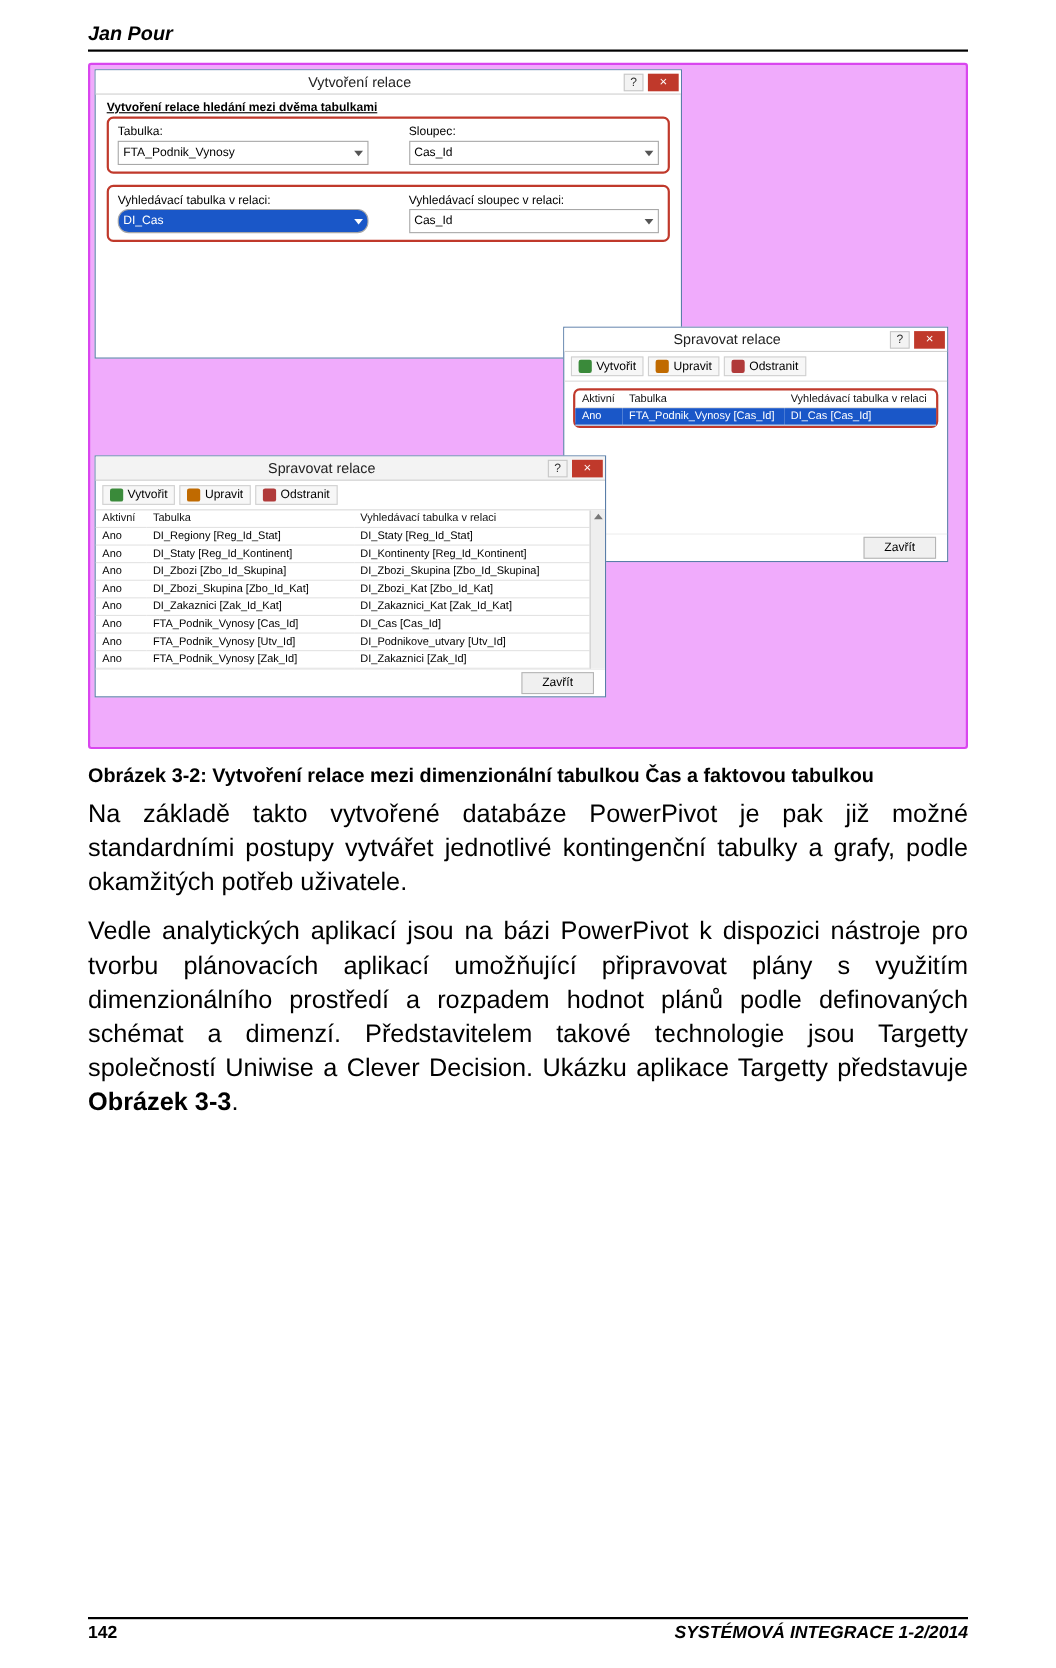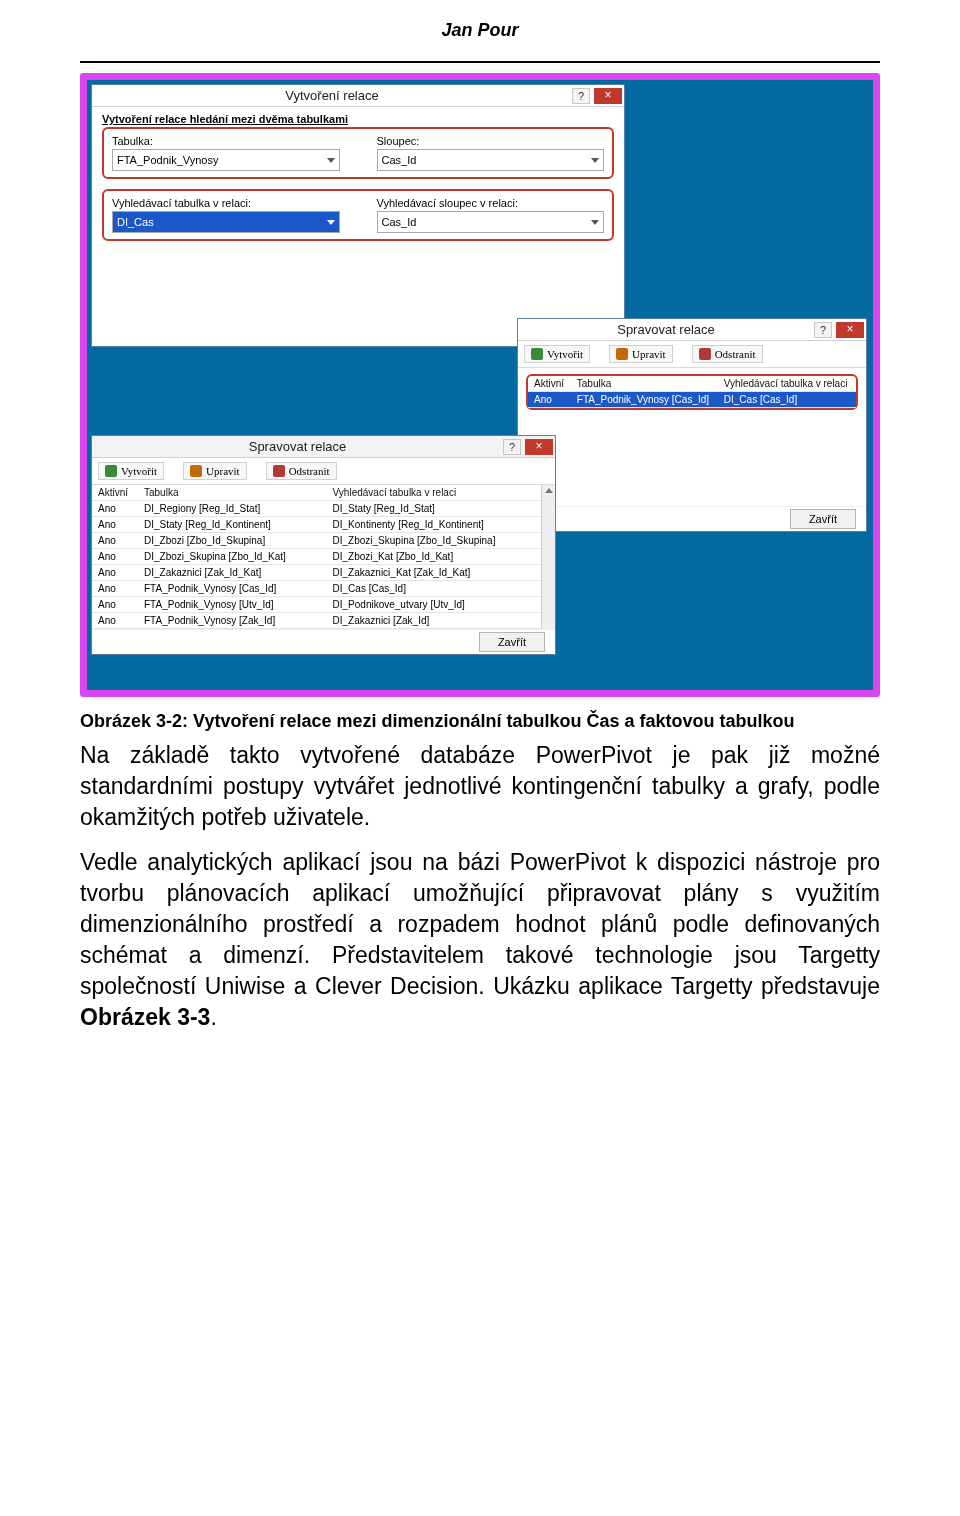--- a/index.html
+++ b/index.html
@@ -10,25 +10,24 @@
     font-size: 14px;
     color: #000;
     background: #fff;
   }
   .page {
     width: 960px; height: 1516px;
     position: relative;
     padding: 20px 80px 0 80px;
   }
   .header-author {
-    text-align: center;
     font-style: italic;
     font-weight: bold;
     font-size: 18px;
-    margin-bottom: 20px;
+    margin-bottom: 4px;
   }
   .header-rule {
     border: none;
     border-top: 2px solid #000;
     margin: 0 0 10px 0;
   }
 
   
   .dlg {
     position: absolute;
@@ -94,28 +93,28 @@
   }
   .boxed-red {
     border: 2px solid #c0392b;
     border-radius: 6px;
     padding: 6px 8px;
     margin-bottom: 10px;
   }
   .combo.sel-blue {
     background: #1a57c8;
     color: #fff;
+    border-radius: 10px;
   }
 
   
   .toolbar {
-    display: flex; gap: 19px;
+    display: flex; gap: 4px;
     padding: 4px 6px;
     border-bottom: 1px solid #dadada;
-    font-family: Liberation Serif, serif;
   }
   .tool-btn {
     border: 1px solid #d0d0d0;
     padding: 2px 6px;
     display: flex; align-items: center; gap: 4px;
     background: #f7f7f7;
   }
   .tool-btn .ico {
     width: 12px; height: 12px;
     display: inline-block;
@@ -147,23 +146,23 @@
   .dlg-btn {
     border: 1px solid #b5b5b5;
     padding: 3px 18px;
     background: #f0f0f0;
     font-size: 11px;
   }
   .rounded { border-radius: 6px; }
 
   
   .shot-frame {
-    border: 7px solid #d946ef;
+    border: 2px solid #d946ef;
     border-radius: 3px;
-    background: #0369a1;
+    background: #f0abfc;
     position: relative;
     height: 624px;
     margin-top: 4px;
   }
 
   
   .caption {
     margin: 14px 0 8px 0;
     font-weight: bold;
     font-size: 18px;
@@ -376,14 +375,21 @@
   </div>
 
   <div class="caption">Obrázek 3-2: Vytvoření relace mezi dimenzionální tabulkou Čas a faktovou tabulkou</div>
 
   <div class="para">Na základě takto vytvořené databáze PowerPivot je pak již možné standardními postupy vytvářet jednotlivé kontingenční tabulky a grafy, podle okamžitých potřeb uživatele.</div>
 
   <div class="para blue">
     <span>Vedle analytických aplikací jsou na bázi PowerPivot k dispozici nástroje pro tvorbu plánovacích aplikací umožňující připravovat plány s využitím dimenzionálního prostředí a rozpadem hodnot plánů podle definovaných schémat a dimenzí. Představitelem takové technologie jsou Targetty společností Uniwise a Clever Decision. Ukázku aplikace Targetty představuje </span><span class="bold">Obrázek 3-3</span><span>.</span>
   </div>
 
+  <div class="footer">
+    <hr class="footer-rule">
+    <div class="footer-row">
+      <span class="pg">142</span>
+      <span class="issue">SYSTÉMOVÁ INTEGRACE 1-2/2014</span>
+    </div>
+  </div>
 
 </div>
 
 </body></html>

